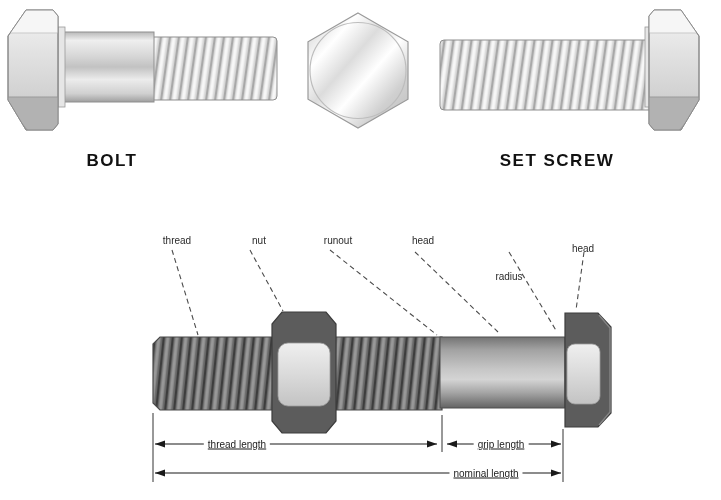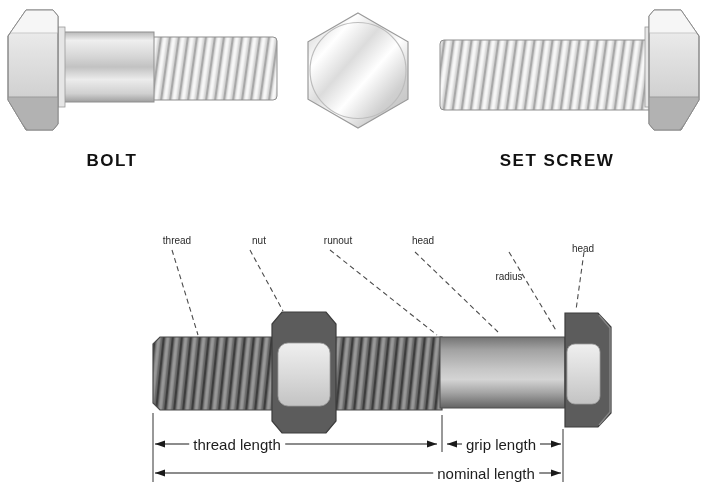--- a/index.html
+++ b/index.html
@@ -12,21 +12,21 @@
   }
   .abs{position:absolute;}
   .center{transform:translate(-50%,-50%);white-space:nowrap;}
   .section-label{
     font-size:17px;font-weight:800;letter-spacing:1.5px;color:#111;
   }
   .part-label{
     font-size:10px;color:var(--label-text);
   }
   .dim-label{
-    font-size:15px;color:var(--text);background:var(--bg);padding:0 4px;line-height:15px;
+    font-size:10px;color:var(--text);background:var(--bg);padding:0 4px;line-height:15px;text-decoration:underline;
   }
   svg{display:block;}
 </style>
 </head>
 <body>
 
 <div class="stage">
 
   <svg width="0" height="0" class="abs" aria-hidden="true">
     <defs>

